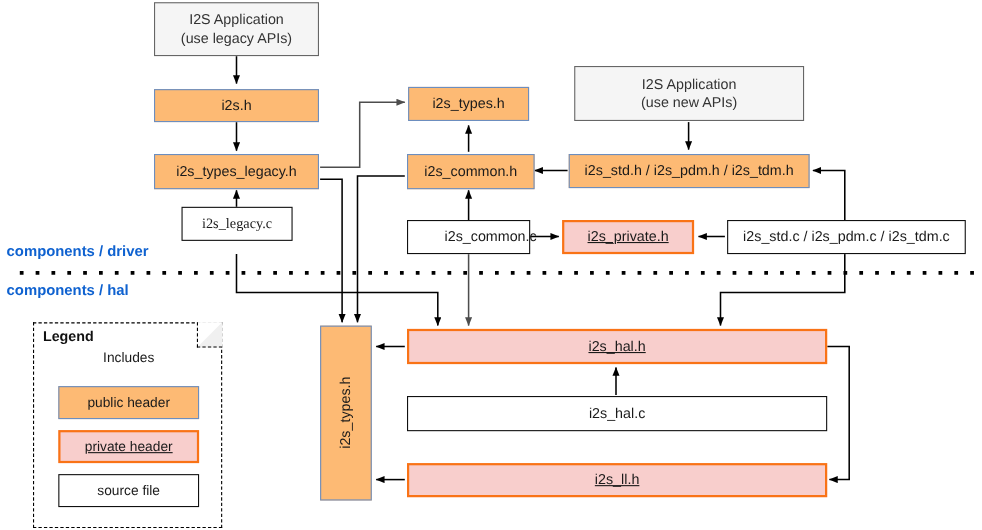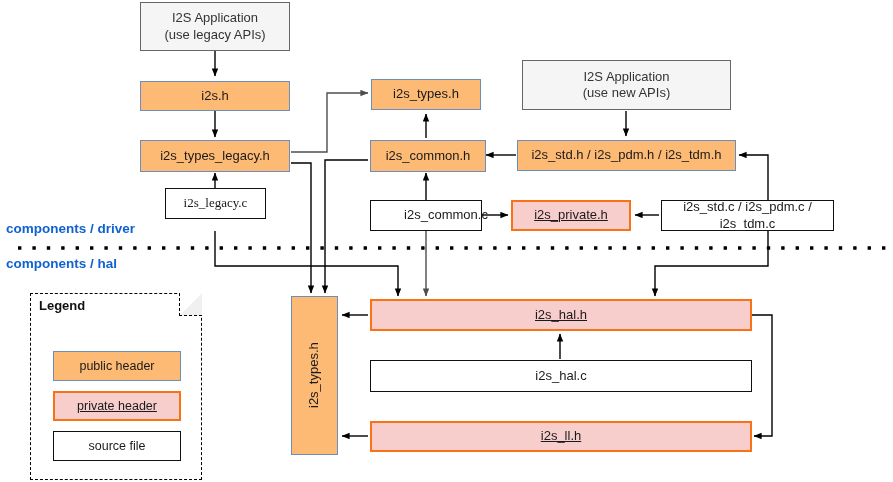--- a/index.html
+++ b/index.html
@@ -106,34 +106,35 @@
 
   <div class="node app" style="left:522px;top:60px;width:209px;height:50px;flex-direction:column;">
     <span>I2S Application</span>
     <span>(use new APIs)</span>
   </div>
 
   <div class="node pub" style="left:517px;top:140px;width:219px;height:31px;">i2s_std.h / i2s_pdm.h / i2s_tdm.h</div>
 
   <div class="node priv" style="left:511px;top:200px;width:120px;height:31px;">i2s_private.h</div>
 
-  <div class="node src" style="left:661px;top:200px;width:173px;height:31px;">i2s_std.c / i2s_pdm.c / i2s_tdm.c</div>
+  <div class="node src" style="left:661px;top:200px;width:217px;height:31px;">i2s_std.c / i2s_pdm.c / i2s_tdm.c</div>
 
   <div class="node pub vert" style="left:291px;top:296px;width:47px;height:159px;">i2s_types.h</div>
 
   <div class="node priv" style="left:370px;top:299px;width:382px;height:32px;">i2s_hal.h</div>
 
   <div class="node src" style="left:370px;top:360px;width:382px;height:32px;">i2s_hal.c</div>
 
   <div class="node priv" style="left:370px;top:421px;width:382px;height:31px;">i2s_ll.h</div>
 
   <div class="zlabel" style="left:6px;top:221px;">components / driver</div>
   <div class="zlabel" style="left:6px;top:256px;">components / hal</div>
 
   <div class="legendbox">
     <div class="legend-fold"></div>
     <div class="legend-title">Legend</div>
+    <div class="legend-inc">Includes</div>
     <div class="legend-swatch pub" style="top:57px;">public header</div>
     <div class="legend-swatch priv" style="top:97px;">private header</div>
     <div class="legend-swatch src" style="top:137px;">source file</div>
   </div>
 
 </div>
 
 </body></html>

